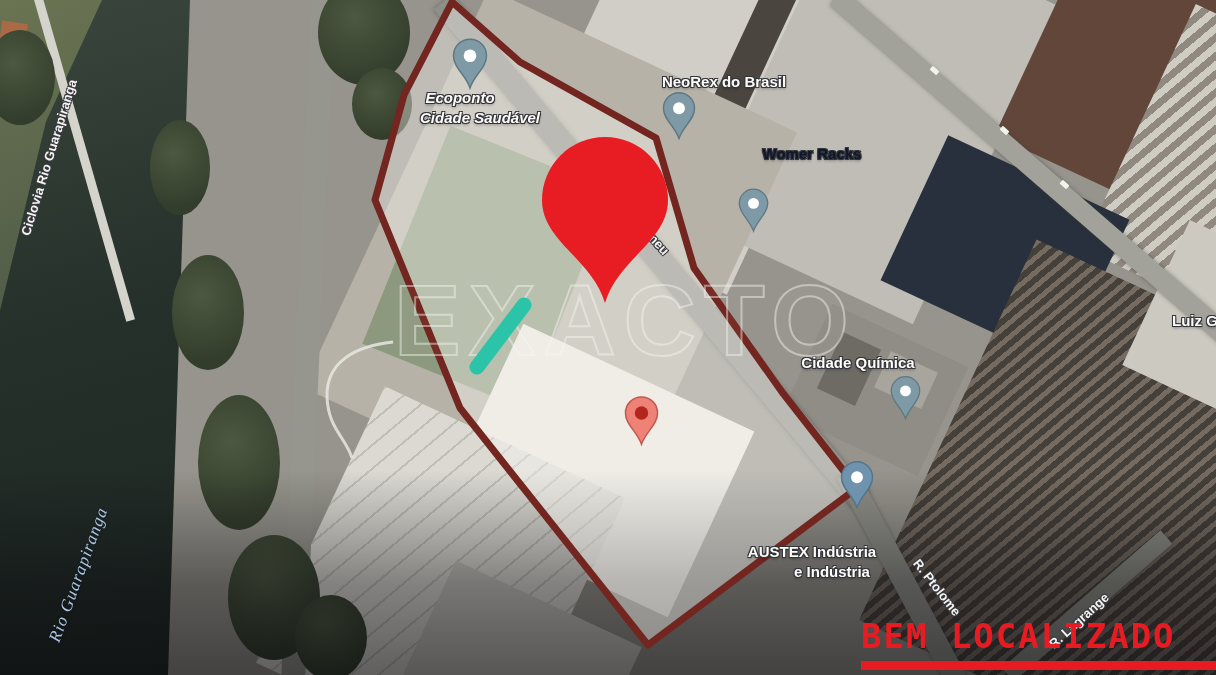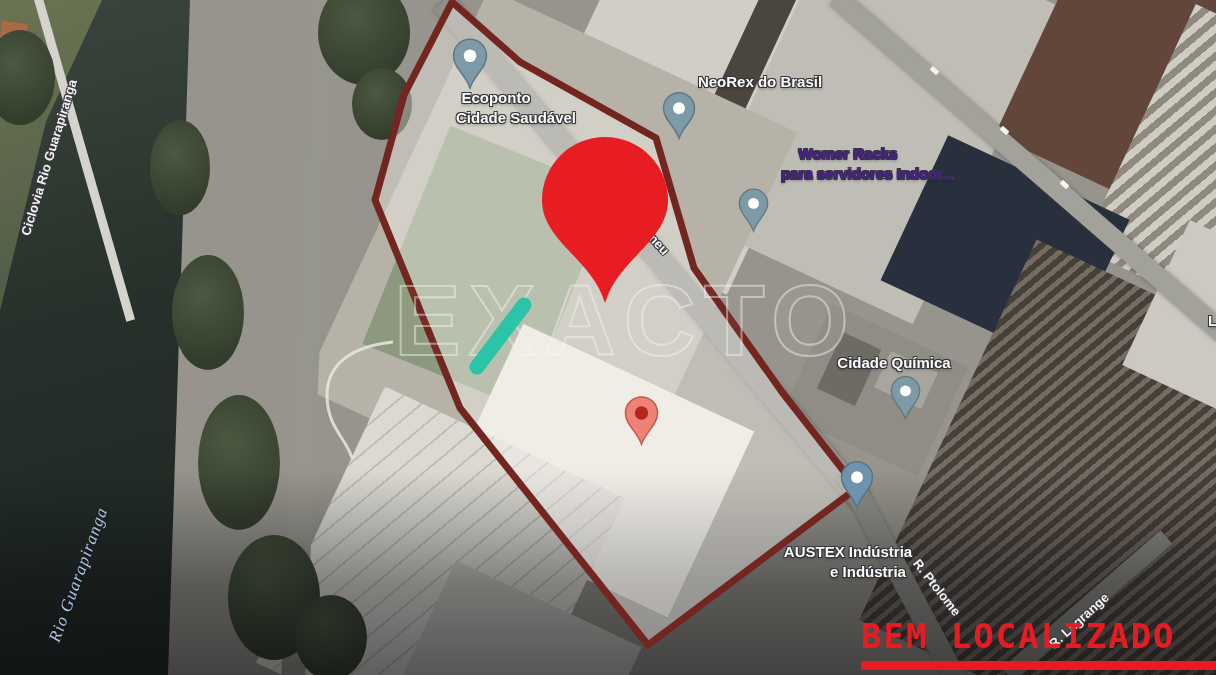--- a/index.html
+++ b/index.html
@@ -29,24 +29,24 @@
   .dark-gap{background:#4a463f;}
   .bottom-shade{left:0;top:470px;width:1216px;height:205px;
       background:linear-gradient(rgba(12,12,16,0) 0%,rgba(10,10,14,.42) 55%,rgba(7,7,10,.58) 100%);}
 
   
   .poly-svg{position:absolute;left:0;top:0;z-index:3;pointer-events:none;}
 
   
   .lbl{position:absolute;z-index:5;transform:translateX(-50%);text-align:center;
        font:700 15px/1.3 "Liberation Sans",sans-serif;color:#fdfdfa;white-space:nowrap;
-       text-shadow:-1px -1px 0 #34343b,1px -1px 0 #34343b,-1px 1px 0 #34343b,1px 1px 0 #34343b,0 2px 3px rgba(0,0,0,.4);margin-left:36px;}
+       text-shadow:-1px -1px 0 #34343b,1px -1px 0 #34343b,-1px 1px 0 #34343b,1px 1px 0 #34343b,0 2px 3px rgba(0,0,0,.4);}
   .lbl .l2{display:block;padding-left:40px;}
   .lbl-left{transform:none;text-align:left;}
-  .lbl-blue{color:#4c1d95;}
+  .lbl-blue{color:#0f172a;}
   .street-lbl{position:absolute;z-index:4;font:700 13px "Liberation Sans",sans-serif;color:#f4f4f0;
        white-space:nowrap;transform-origin:0 0;
        text-shadow:-1px -1px 0 #3a3a42,1px -1px 0 #3a3a42,-1px 1px 0 #3a3a42,1px 1px 0 #3a3a42;}
   .water-lbl{position:absolute;z-index:4;font:400 17px "Liberation Serif",serif;font-style:italic;
        color:#aec5e6;white-space:nowrap;transform-origin:0 0;letter-spacing:1px;
        text-shadow:0 1px 2px rgba(10,20,30,.6);}
 
   
   .pin{position:absolute;z-index:6;}
 
@@ -122,30 +122,29 @@
   <svg class="poly-svg" width="1216" height="675" viewBox="0 0 1216 675">
     <polygon points="452,2 520,62 656,138 694,268 782,392 857,488 648,645 460,408 375,200 404,95" fill="rgba(252,250,245,0.40)" stroke="#732620" stroke-width="7" stroke-linejoin="round"></polygon>
   </svg>
 
   <div class="street-lbl" style="left:18px;top:233px;transform:rotate(-73deg);">Ciclovia Rio Guarapiranga</div>
   <div class="water-lbl" style="left:45px;top:638px;transform:rotate(-70deg);">Rio Guarapiranga</div>
   <div class="street-lbl" style="left:649px;top:222px;transform:rotate(48deg);">omeu</div>
   <div class="street-lbl" style="left:922px;top:556px;transform:rotate(52deg);">R. Ptolome</div>
   <div class="street-lbl" style="left:1046px;top:640px;transform:rotate(-42deg);">R. Lagrange</div>
 
-  <div class="lbl" style="left:460px;top:88px;">
+  <div class="lbl" style="left:460px;top:88px;font-style:italic;">
     <span>Ecoponto</span>
     <span class="l2">Cidade Saudável</span>
   </div>
   <div class="lbl" style="left:724px;top:72px;">
     <span>NeoRex do Brasil</span>
   </div>
   <div class="lbl lbl-blue" style="left:812px;top:144px;">
     <span>Womer Racks</span>
-    <span class="l2">para servidores Indoor...</span>
   </div>
   <div class="lbl" style="left:858px;top:353px;">
     <span>Cidade Química</span>
   </div>
   <div class="lbl" style="left:812px;top:542px;">
     <span>AUSTEX Indústria</span>
     <span class="l2">e Indústria</span>
   </div>
   <div class="lbl lbl-left" style="left:1172px;top:311px;">
     <span>Luiz G</span>

